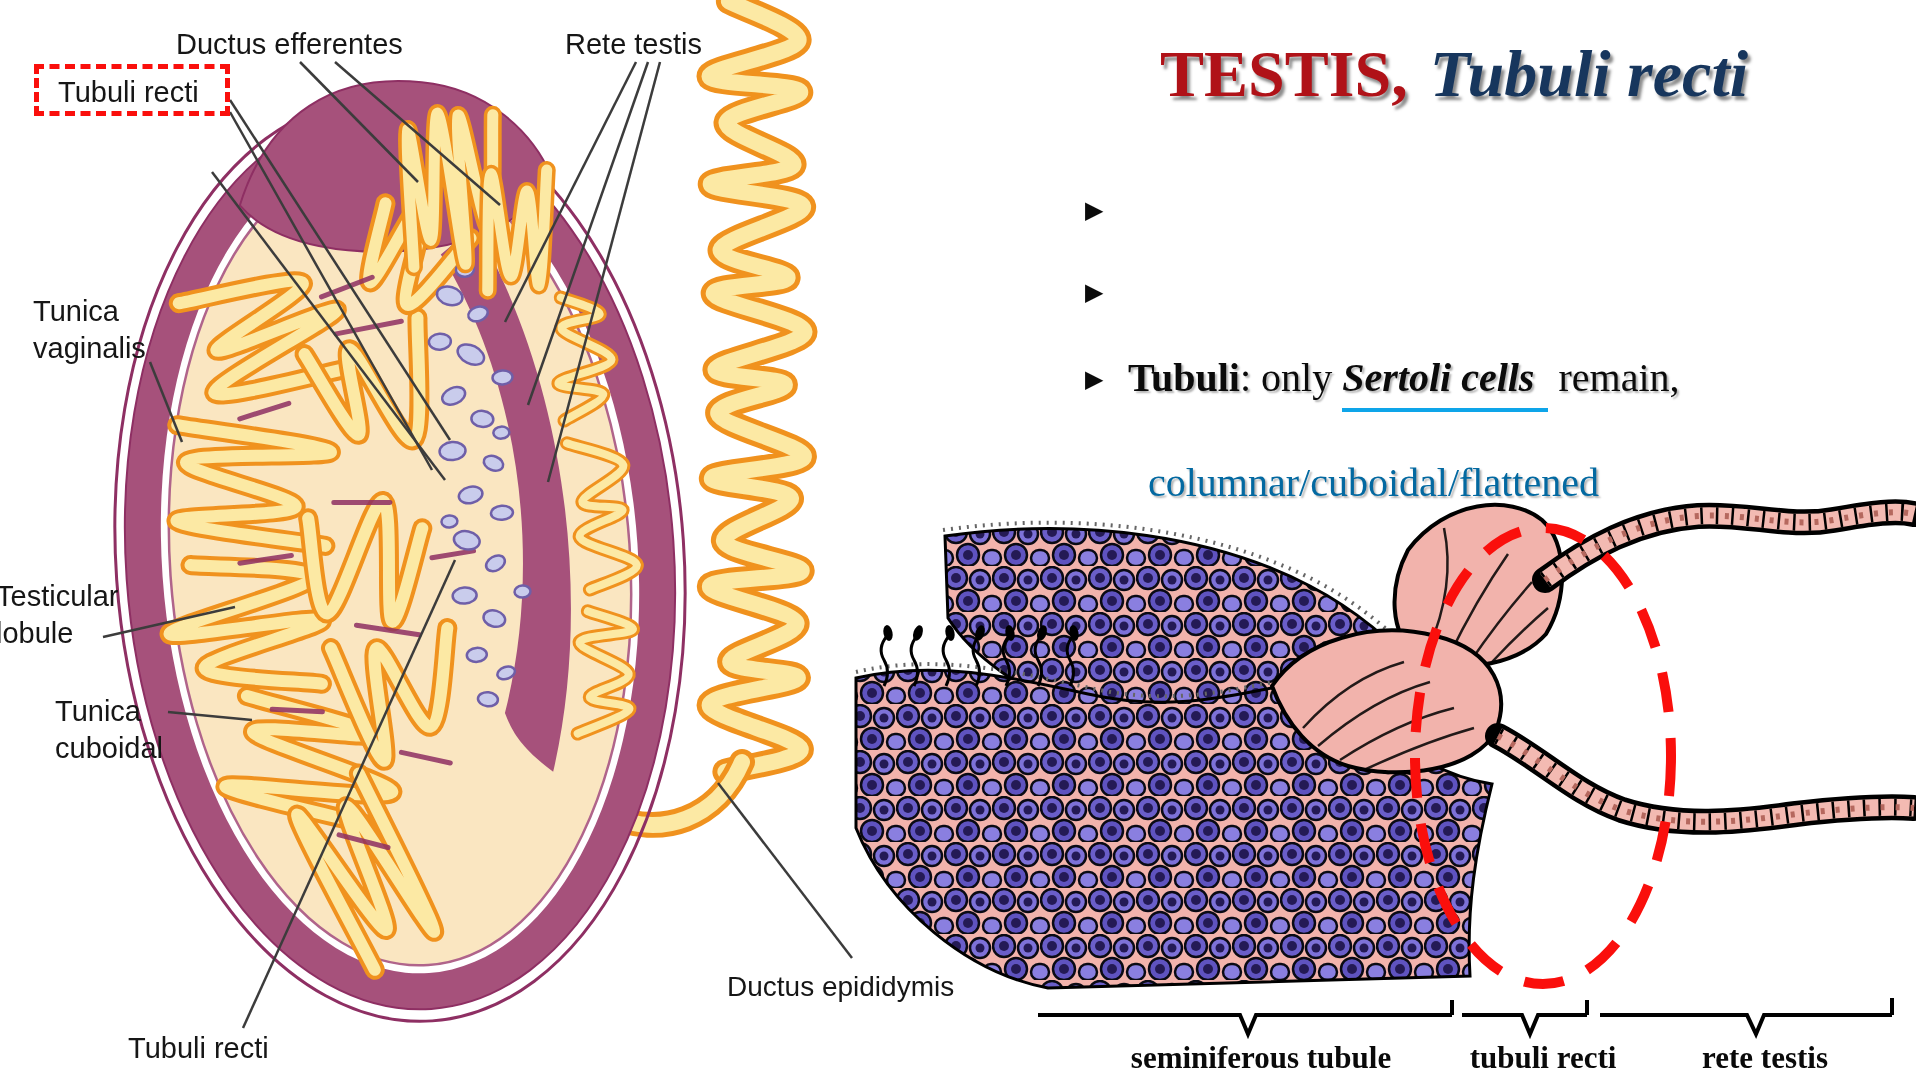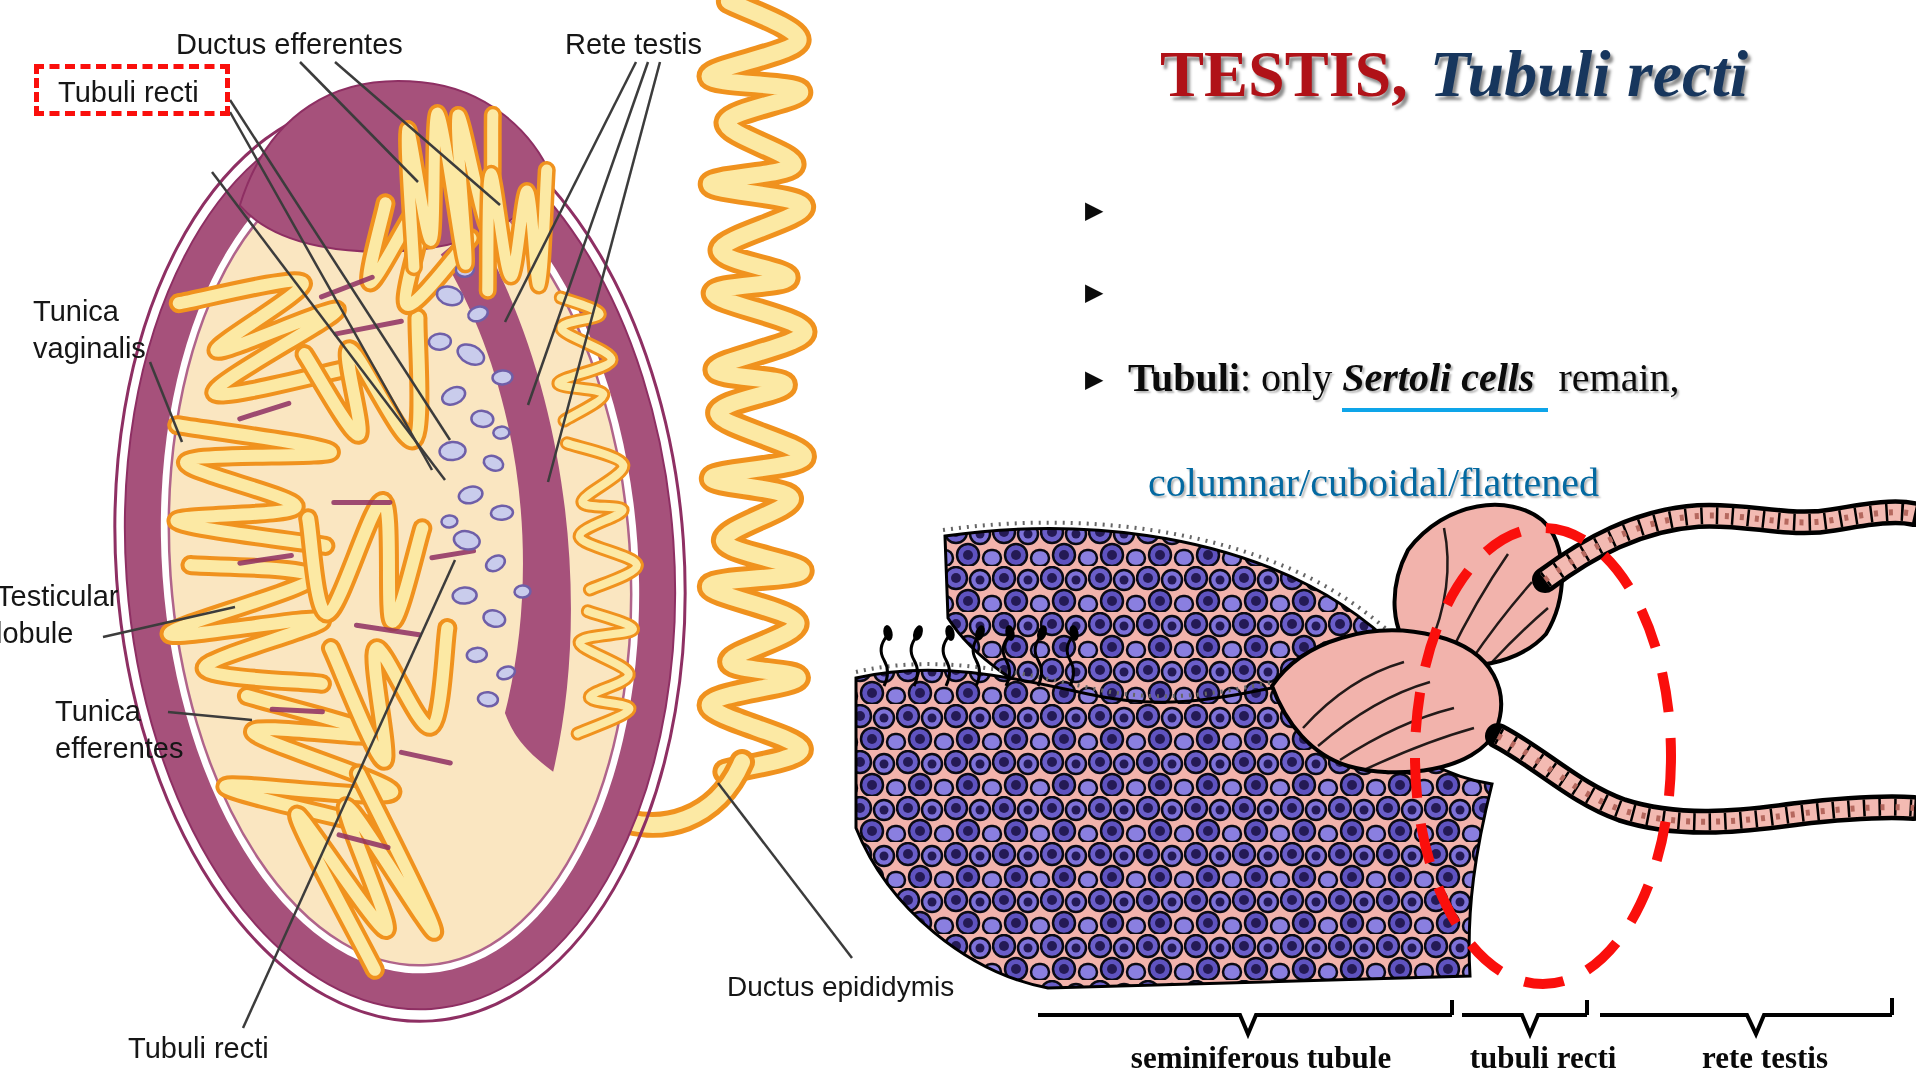--- a/index.html
+++ b/index.html
@@ -195,21 +195,21 @@
   <div class="dlabel" id="label-tunica-vaginalis">
     <div>Tunica</div>
     <div>vaginalis</div>
   </div>
   <div class="dlabel" id="label-testicular-lobule">
     <div>Testicular</div>
     <div>lobule</div>
   </div>
   <div class="dlabel" id="label-tunica-albuginea">
     <div>Tunica</div>
-    <div>efferentes</div>
+    <div>cuboidal</div>
   </div>
   <div class="dlabel" id="label-tubuli-recti-bottom">Tubuli recti</div>
   <div class="dlabel" id="label-ductus-epididymis">Ductus epididymis</div>
 </div>
 
 <div id="title">
   <span class="t-red">TESTIS,</span><span class="t-navy">Tubuli recti</span>
 </div>
 
 <div class="bullet" id="bullet-1">

